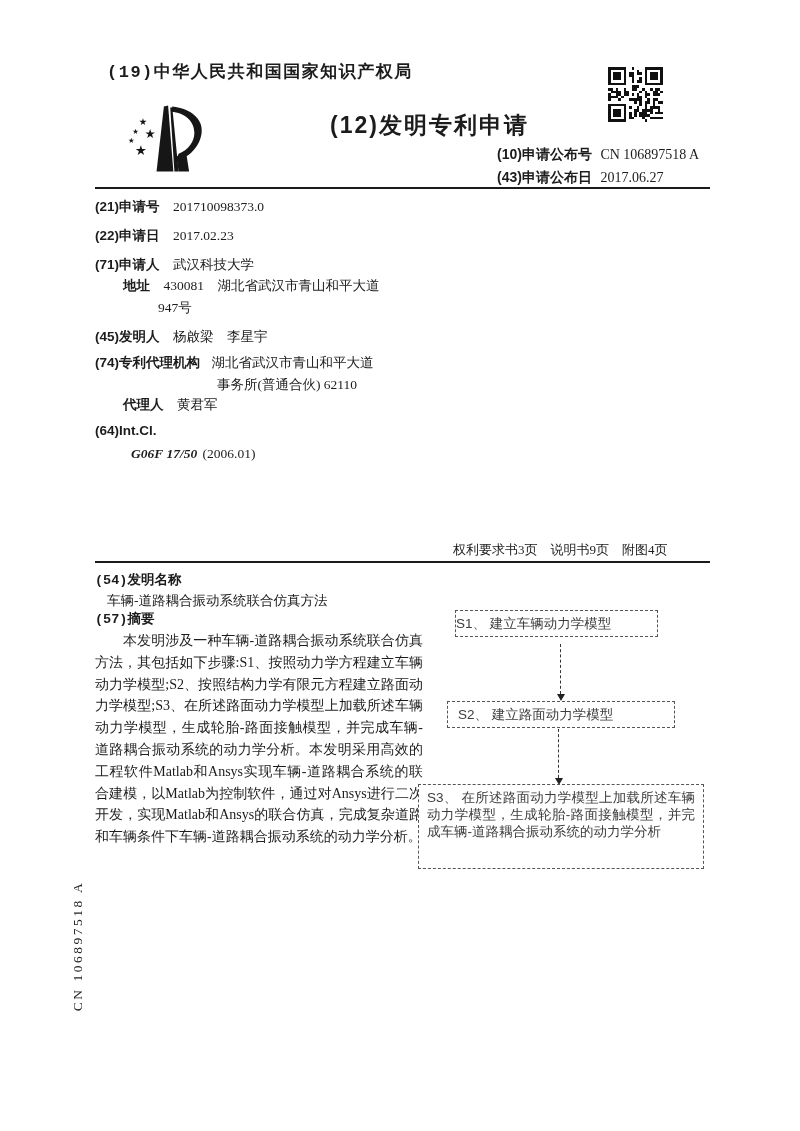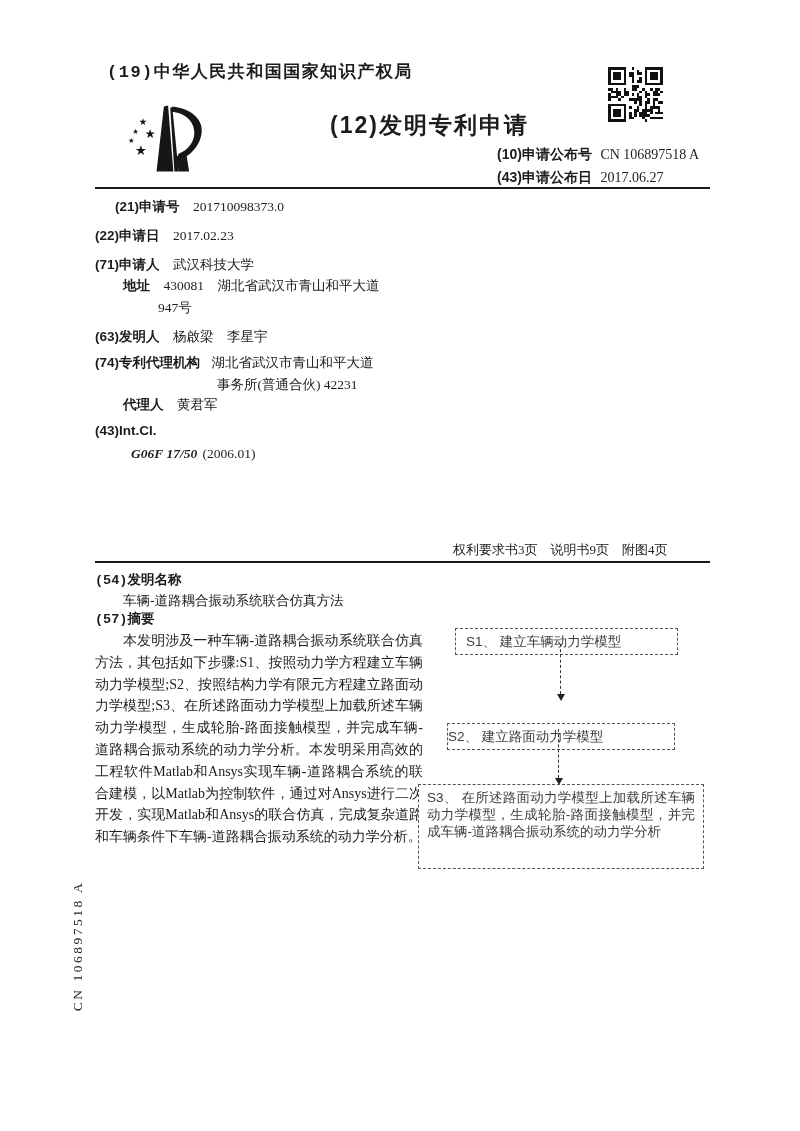--- a/index.html
+++ b/index.html
@@ -30,21 +30,21 @@
   .pub-num  { top:146px; }
   .pub-date { top:169px; }
 
   .rule { position:absolute; left:95px; width:615px; height:2px; background:#1a1a1a; }
   .rule-top { top:187px; }
   .rule-mid { top:561px; }
 
   .b-row { position:absolute; font-size:13.5px; white-space:nowrap; }
   .b-row .lbl { font-family:"Liberation Sans","DejaVu Sans",sans-serif; font-weight:700; }
   .b-row .val { margin-left:10px; }
-  .r-appno     { left:95px;  top:198px;margin-left:20px; }
+  .r-appno     { left:95px;  top:198px; }
   .r-appdate   { left:95px;  top:227px; }
   .r-applicant { left:95px;  top:256px; }
   .r-address   { left:123px; top:277px; }
   .r-address2  { left:158px; top:299px; }
   .r-inventor  { left:95px;  top:328px; }
   .r-agency    { left:95px;  top:354px; }
   .r-agency .val { margin-left:8px; }
   .r-agency2   { left:217px; top:376px; }
   .r-agent     { left:123px; top:396px; }
   .r-intcl     { left:95px;  top:423px; }
@@ -54,34 +54,34 @@
 
   .pages-info { position:absolute; left:453px; top:541px; font-size:13px; white-space:pre; }
 
   .sec-label {
     position:absolute; left:95px;
     font-family:Liberation Mono, monospace;
     font-weight:700; font-size:13.5px;
   }
   .lab-title    { top:571px; }
   .lab-abstract { top:610px; }
-  .inv-title { position:absolute; left:123px; top:592px; font-size:13.5px; }
+  .inv-title { position:absolute; left:107px; top:592px; font-size:13.5px; }
   .abstract {
     position:absolute; left:95px; top:630px; width:328px;
     font-size:14px; line-height:21.8px; text-align:justify; text-indent:2em;
   }
 
   .fc-box {
     position:absolute; box-sizing:border-box;
     border:1px dashed #555; background:#fff;
     font-family:"Liberation Sans","DejaVu Sans",sans-serif;
     font-size:13.5px; color:#3d3d3d;
   }
-  .fc-s1 { left:455px; top:628px; width:223px; height:27px; line-height:25px; padding-left:10px; }
-  .fc-s2 { left:447px; top:723px; width:228px; height:27px; line-height:25px; }
+  .fc-s1 { left:455px; top:610px; width:203px; height:27px; line-height:25px; }
+  .fc-s2 { left:447px; top:701px; width:228px; height:27px; line-height:25px; padding-left:10px; }
   .fc-s3 { left:418px; top:784px; width:286px; height:85px; padding:5px 8px; line-height:16.8px; text-align:justify; }
 
   .fc-line { position:absolute; width:0; border-left:1px dashed #333; }
   .fc-l1 { left:560px; top:644px; height:50px; }
   .fc-l2 { left:558px; top:729px; height:49px; }
   .fc-head {
     position:absolute; width:0; height:0;
     border-left:4px solid transparent; border-right:4px solid transparent;
     border-top:7px solid #222;
   }
@@ -270,36 +270,36 @@
     <span class="val">武汉科技大学</span>
   </div>
   <div class="b-row r-address">
     <span class="lbl">地址</span>
     <span class="val">430081　湖北省武汉市青山和平大道</span>
   </div>
   <div class="b-row r-address2">
     <span>947号</span>
   </div>
   <div class="b-row r-inventor">
-    <span class="lbl">(63)发明人</span>
+    <span class="lbl">(45)发明人</span>
     <span class="val">杨啟梁　李星宇</span>
   </div>
   <div class="b-row r-agency">
     <span class="lbl">(74)专利代理机构</span>
     <span class="val">湖北省武汉市青山和平大道</span>
   </div>
   <div class="b-row r-agency2">
-    <span>事务所(普通合伙) 42231</span>
+    <span>事务所(普通合伙) 62110</span>
   </div>
   <div class="b-row r-agent">
     <span class="lbl">代理人</span>
     <span class="val">黄君军</span>
   </div>
   <div class="b-row r-intcl">
-    <span class="lbl">(43)Int.Cl.</span>
+    <span class="lbl">(64)Int.Cl.</span>
   </div>
   <div class="b-row r-intclval">
     <span class="code">G06F 17/50</span>
     <span class="ed">(2006.01)</span>
   </div>
 
   <div class="pages-info">权利要求书3页　说明书9页　附图4页</div>
 
   <div class="rule rule-mid"></div>
 

